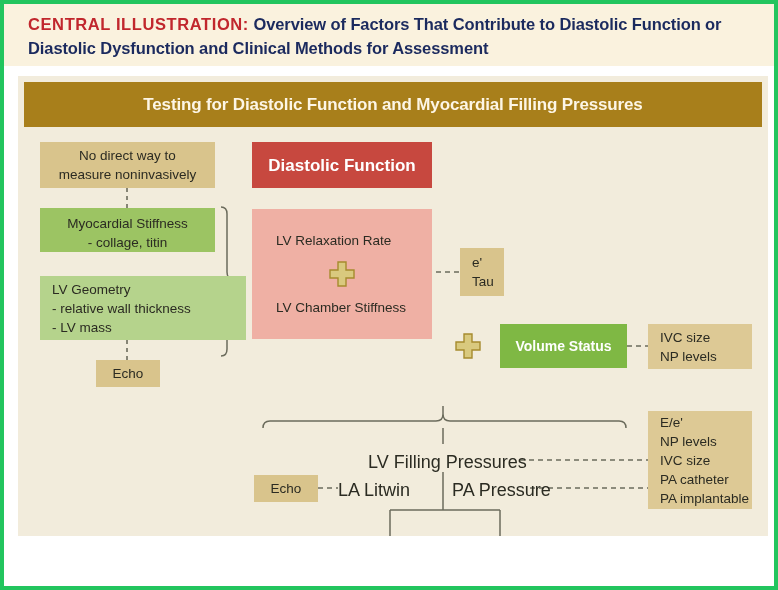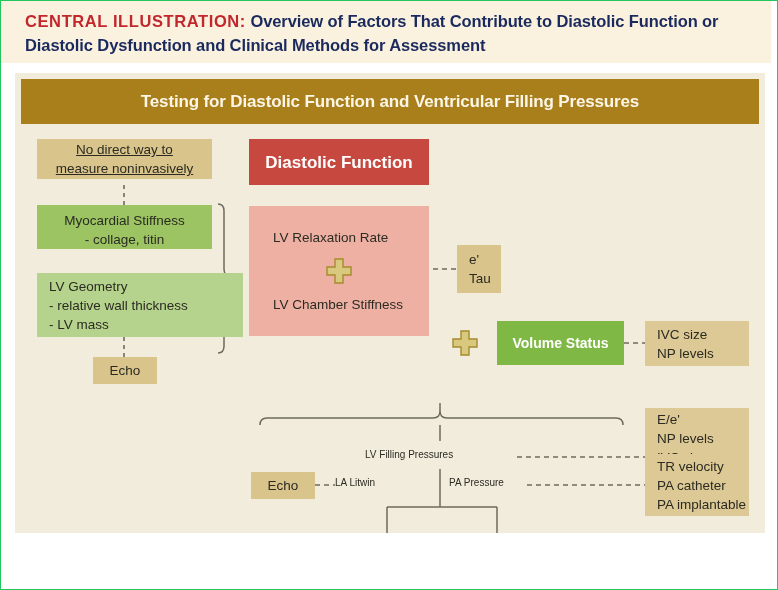--- a/index.html
+++ b/index.html
@@ -13,21 +13,21 @@
     height: 590px;
     font-family: "Liberation Sans", sans-serif;
     overflow: hidden;
   }
 
   #page {
     position: relative;
     width: 778px;
     height: 590px;
     box-sizing: border-box;
-    border: 1px solid #22c55e;
+    border: 4px solid #22c55e;
     background: #ffffff;
   }
 
   
   #header-band {
     position: absolute;
     left: 0; top: 0;
     width: 770px;
     height: 62px;
     background: #faf2de;
@@ -111,21 +111,21 @@
   
   .plus {
     position: absolute;
     width: 26px;
     height: 26px;
   }
 
   
   .flabel {
     position: absolute;
-    font-size: 10px;
+    font-size: 18px;
     color: #2b2b22;
     white-space: nowrap;
   }
 
   
   #citation {
     position: absolute;
     left: 20px;
     top: 548px;
     font-size: 14.5px;
@@ -142,21 +142,21 @@
   <div id="header-band">
     <div id="header-text">
       <span class="ci-label">CENTRAL ILLUSTRATION:</span>
       <span>Overview of Factors That Contribute to Diastolic Function or Diastolic Dysfunction and Clinical Methods for Assessment</span>
     </div>
   </div>
 
   <div id="panel">
 
     <div id="panel-title-bar">
-      <span id="panel-title">Testing for Diastolic Function and Ventricular Filling Pressures</span>
+      <span id="panel-title">Testing for Diastolic Function and Myocardial Filling Pressures</span>
     </div>
 
     <svg id="connectors" viewBox="0 0 750 460" width="750" height="460">
       <g stroke="#6b6b5c" fill="none" stroke-width="1.6">
 
         <line x1="109" y1="112" x2="109" y2="132" stroke-dasharray="4,4"></line>
 
         <line x1="109" y1="264" x2="109" y2="284" stroke-dasharray="4,4"></line>
 
         <path d="M 203 131 q 6 0 6 7 L 209 196 q 0 7 6 7 q -6 0 -6 7 L 209 273
@@ -187,21 +187,21 @@
         <path d="M 476 460 L 488 460 L 482 474 Z"></path>
       </g>
       <g stroke="#6b6b5c" fill="none" stroke-width="1.6">
 
         <line x1="300" y1="412" x2="320" y2="412" stroke-dasharray="5,4"></line>
 
         <line x1="512" y1="412" x2="630" y2="412" stroke-dasharray="5,4"></line>
       </g>
     </svg>
 
-    <div class="box tan ctr" style="left:22px; top:66px; width:175px; height:40px;text-decoration:underline;">
+    <div class="box tan ctr" style="left:22px; top:66px; width:175px; height:46px;">
       <span>No direct way to
 measure noninvasively</span>
     </div>
 
     <div class="box green ctr" style="left:22px; top:132px; width:175px; height:44px;justify-content:flex-end;">
       <span>Myocardial Stiffness
 - collage, titin</span>
     </div>
 
     <div class="box green-lt pad-l" style="left:22px; top:200px; width:206px; height:64px;">
@@ -248,23 +248,20 @@
     </div>
 
     <div class="box tan2 pad-l" style="left:630px; top:335px; width:104px; height:98px;">
       <span>E/e'
 NP levels
 IVC size
 PA catheter
 PA implantable</span>
     </div>
 
-    <div class="box tan2 pad-l" style="left:630px; top:381px; width:104px; height:62px; top:381px; position:absolute; display:flex;" id="tr-box"><span>TR velocity
-PA catheter
-PA implantable</span></div>
 
     <span class="flabel" style="left:350px; top:376px;">LV Filling Pressures</span>
 
     <div class="box tan ctr" style="left:236px; top:399px; width:64px; height:27px;">
       <span>Echo</span>
     </div>
 
     <span class="flabel" style="left:320px; top:404px;">LA Litwin</span>
 
     <span class="flabel" style="left:434px; top:404px;">PA Pressure</span>

